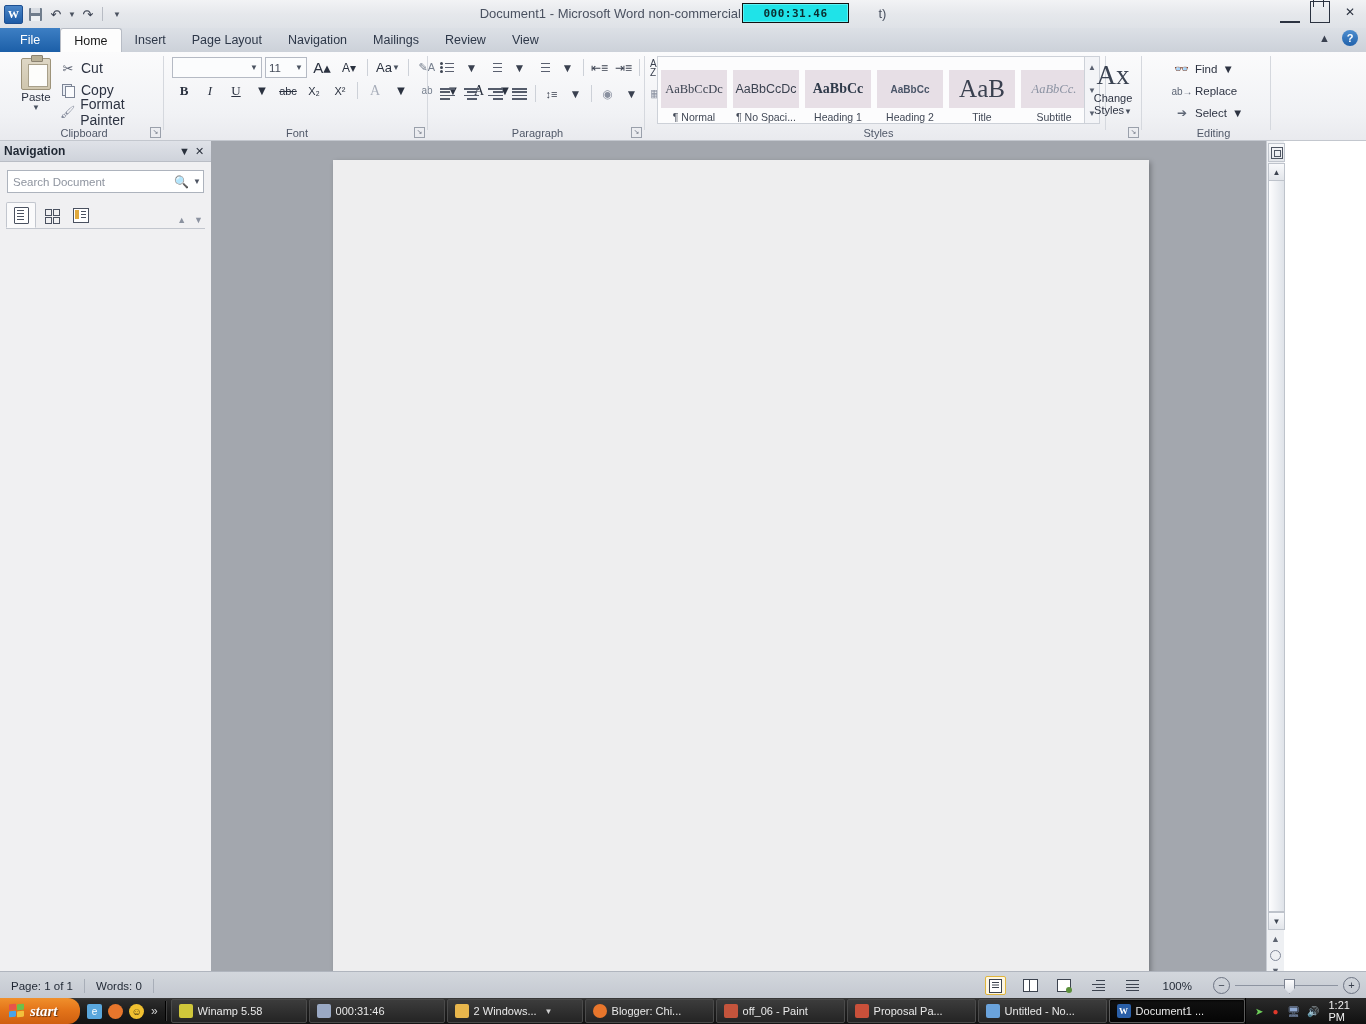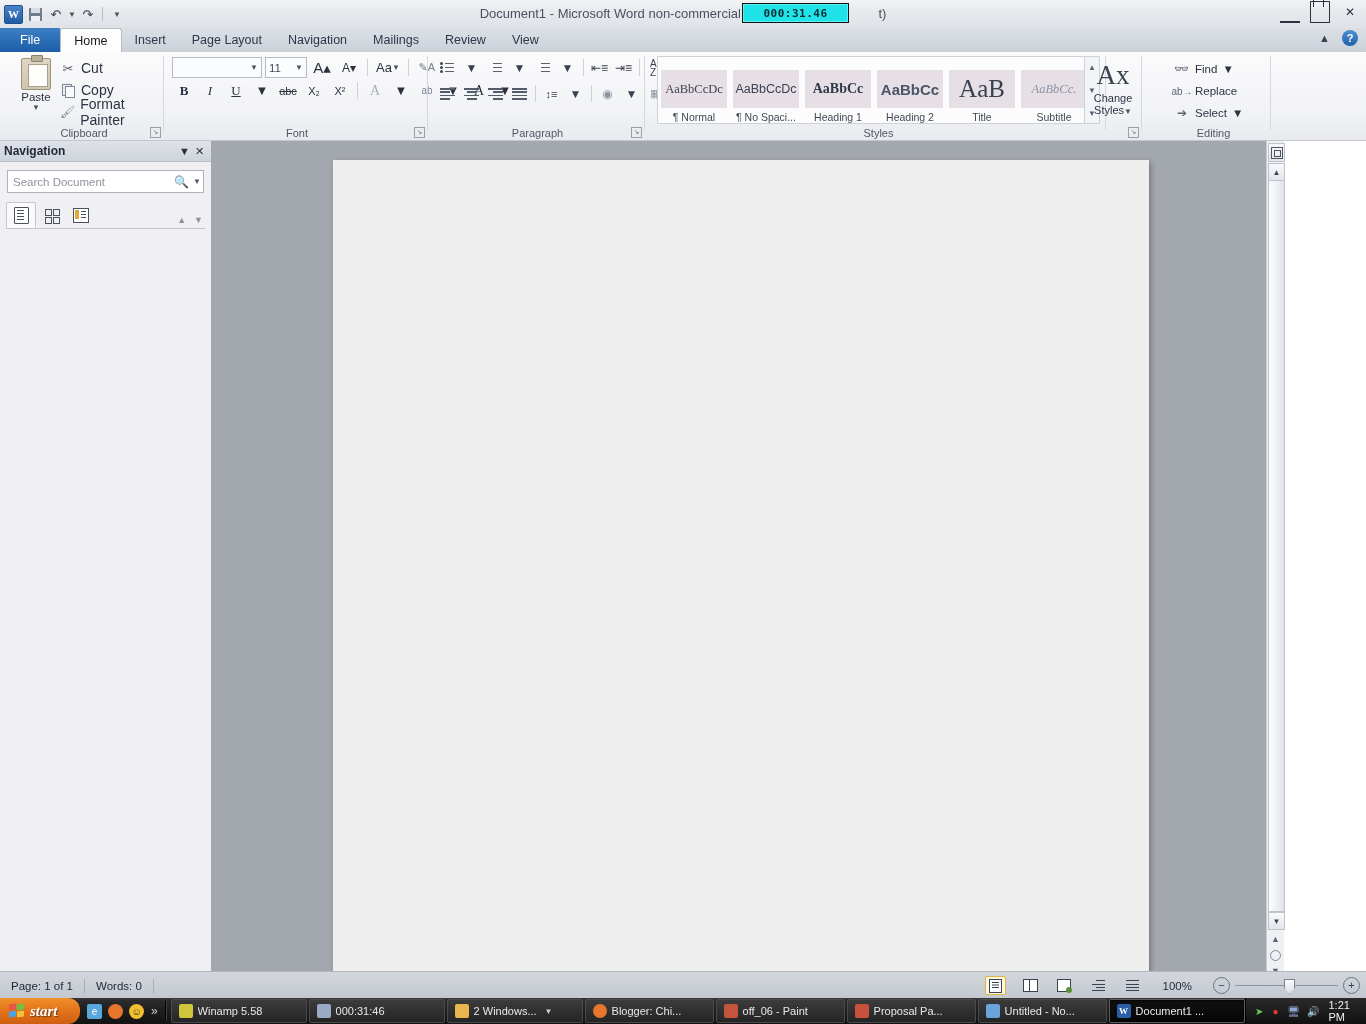--- a/index.html
+++ b/index.html
@@ -185,21 +185,21 @@
     justify-content:flex-end;cursor:default;padding-top:2px;
   }
   .style-prev{
     width:66px;height:38px;background:#e7dfe6;display:flex;align-items:center;justify-content:center;
     overflow:hidden;color:#3b4250;
   }
   .style-name{font-size:10.5px;color:#414856;margin-top:3px;white-space:nowrap;}
   .sp-normal{font-size:12.5px;font-family:"Liberation Serif",serif;}
   .sp-nospace{font-size:12.5px;font-family:"Liberation Sans",sans-serif;}
   .sp-h1{font-size:14px;font-weight:bold;font-family:"Liberation Serif",serif;color:#2f3a4a;}
-  .sp-h2{font-size:15px;font-weight:bold;color:#4a5568;font-family:"Liberation Sans",sans-serif;}
+  .sp-h2{font-size:10px;font-weight:bold;color:#4a5568;font-family:"Liberation Sans",sans-serif;}
   .sp-title{font-size:25px;font-family:"Liberation Serif",serif;color:#3a4150;}
   .sp-sub{font-size:12.5px;font-style:italic;color:#8c93a3;font-family:"Liberation Serif",serif;}
   .gal-scroll{
     position:absolute;right:6px;top:4px;width:14px;height:66px;border:1px solid #cdd1d8;
     background:#f3f4f7;display:flex;flex-direction:column;justify-content:space-between;align-items:center;
   }
   .gal-scroll div{font-size:8px;color:#5a6170;height:20px;display:flex;align-items:center;}
 
   
   .g-chg{left:1084px;width:58px;}

